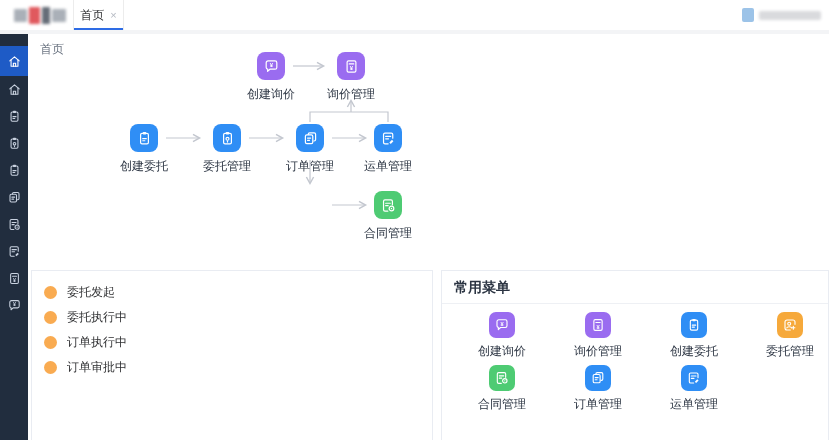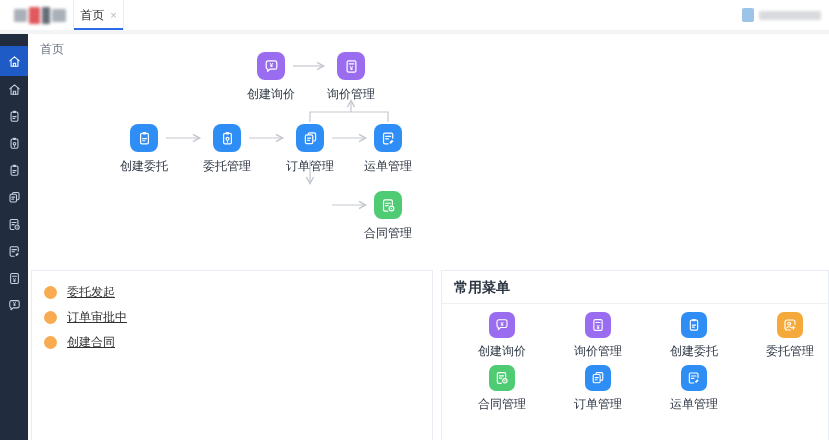--- a/index.html
+++ b/index.html
@@ -46,21 +46,21 @@
 
   
   .panel { position:absolute; top:236px; height:172px; background:#fff; border:1px solid #e9ecf2; border-bottom:none; }
   .panel-todo { left:3px;  width:402px; }
   .panel-menu { left:413px; width:388px; }
   .phead { height:33px; line-height:33px; padding:0 12px; font-size:14px; font-weight:bold; color:#2b3442;
     border-bottom:1px solid #eef0f4; }
   .todo-list { list-style:none; margin-top:9px; }
   .todo-list li { height:25px; display:flex; align-items:center; cursor:pointer; }
   .dot { width:13px; height:13px; border-radius:50%; background:#f9ab51; margin-left:12px; flex:none; }
-  .tlabel { margin-left:10px; font-size:12px; color:#303133;text-decoration:underline; }
+  .tlabel { margin-left:10px; font-size:12px; color:#303133; }
   .menu-grid { display:grid; grid-template-columns:repeat(4,96px); grid-auto-rows:53px; padding:8px 0 0 12px; }
   .mitem { display:flex; flex-direction:column; align-items:center; cursor:pointer; }
   .micon { width:26px; height:26px; border-radius:7px; display:flex; align-items:center; justify-content:center; }
   .micon svg { width:16px; height:16px; color:#fff; }
   .mlabel { margin-top:5px; font-size:12px; color:#2b3442; white-space:nowrap; }
   .defs { position:absolute; width:0; height:0; overflow:hidden; }
 </style>
 </head>
 <body>
 
@@ -267,25 +267,29 @@
   </div>
 
   <div class="panel panel-todo">
     <ul class="todo-list">
       <li>
           <span class="dot"></span>
           <span class="tlabel">委托发起</span>
         </li>
       <li>
           <span class="dot"></span>
-          <span class="tlabel">订单审批中</span>
+          <span class="tlabel">委托执行中</span>
         </li>
       <li>
           <span class="dot"></span>
-          <span class="tlabel">创建合同</span>
+          <span class="tlabel">订单执行中</span>
+        </li>
+      <li>
+          <span class="dot"></span>
+          <span class="tlabel">订单审批中</span>
         </li>
     </ul>
   </div>
 
   <div class="panel panel-menu">
     <div class="phead">常用菜单</div>
     <div class="menu-grid">
       <div class="mitem">
         <div class="micon" style="background: rgb(154, 108, 240);">
             <svg>

